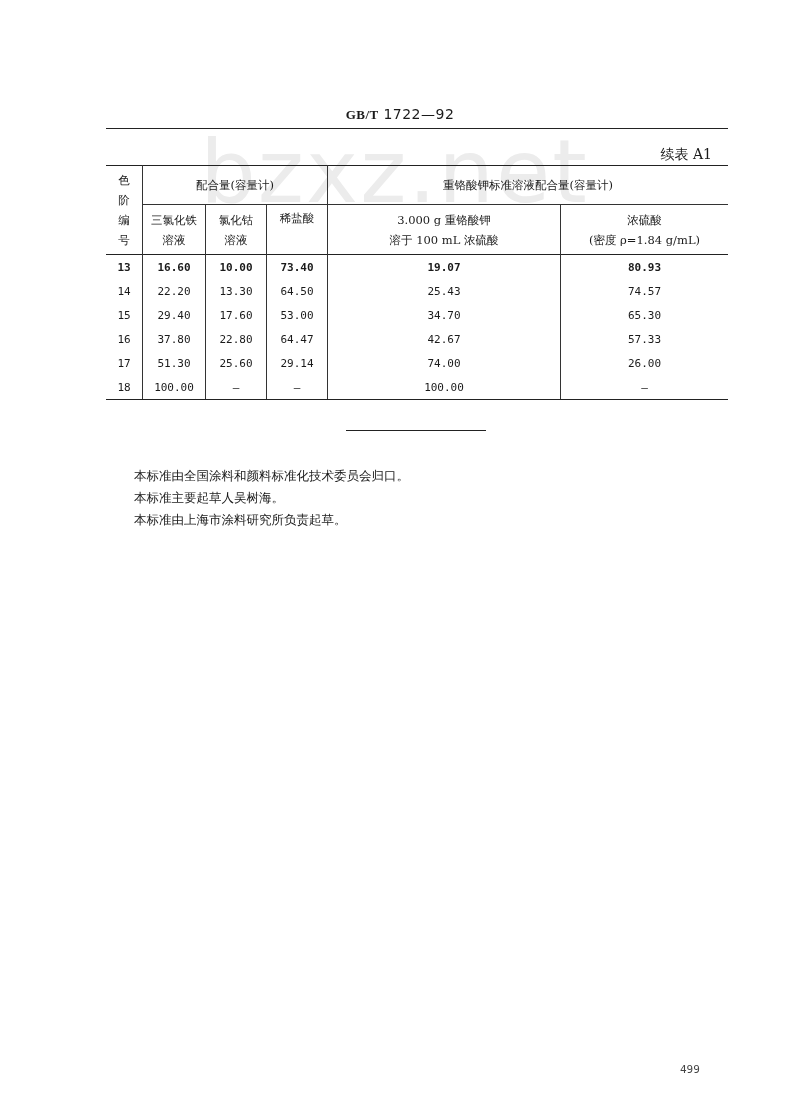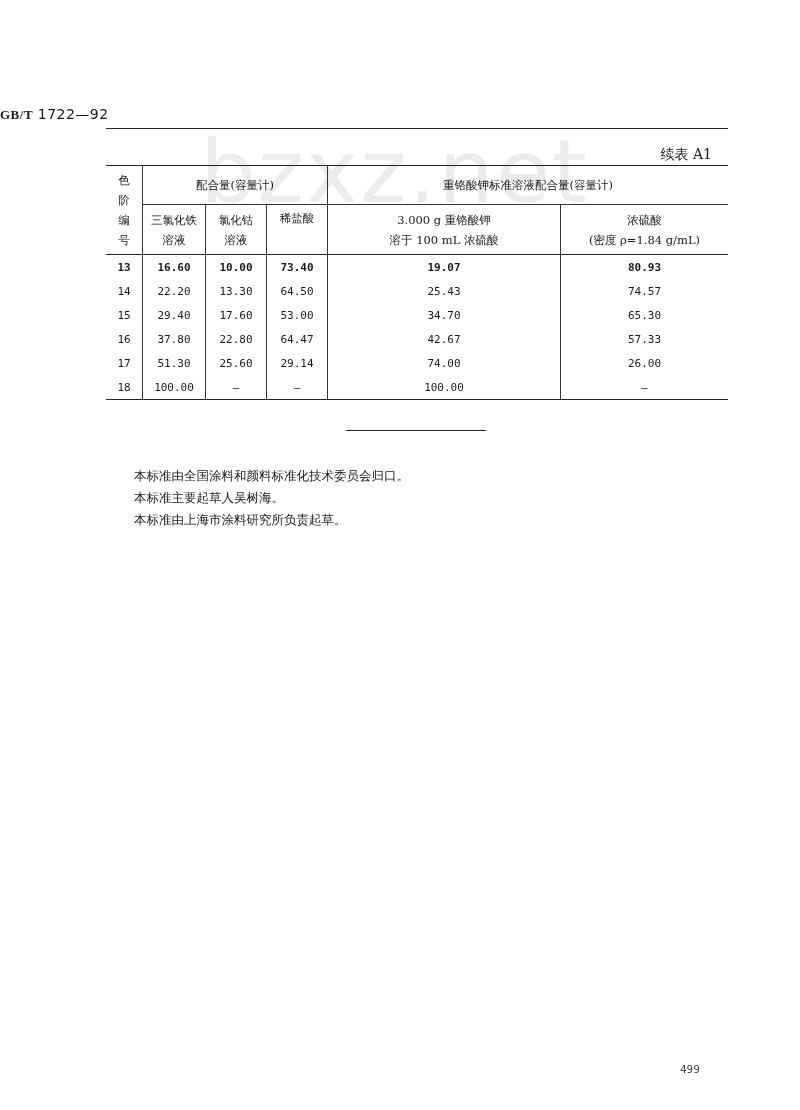--- a/index.html
+++ b/index.html
@@ -9,21 +9,21 @@
     color: #1a1a1a;
   }
   .watermark {
     position: absolute; left: 200px; top: 128px;
     font-family: "DejaVu Sans", "Liberation Sans", sans-serif;
     font-weight: normal; font-size: 88px; letter-spacing: 2px;
     color: #ececec; line-height: 1; z-index: 0;
   }
   .std-code {
     position: absolute; left: 0; width: 800px; top: 106px;
-    text-align: left; font-size: 13px; letter-spacing: 0.5px; z-index: 2;
+    text-align: center; font-size: 13px; letter-spacing: 0.5px; z-index: 2;
   }
   .std-code b { font-family: "Liberation Serif", serif; font-weight: bold; }
   .std-code span { font-family: "DejaVu Sans", sans-serif; font-size: 14px; }
   .header-rule {
     position: absolute; left: 106px; top: 128px; width: 622px; height: 0;
     border-top: 1.6px solid #222; z-index: 2;
   }
   .table-title {
     position: absolute; left: 0; width: 712px; top: 146px;
     text-align: right; font-size: 14px; z-index: 2;

